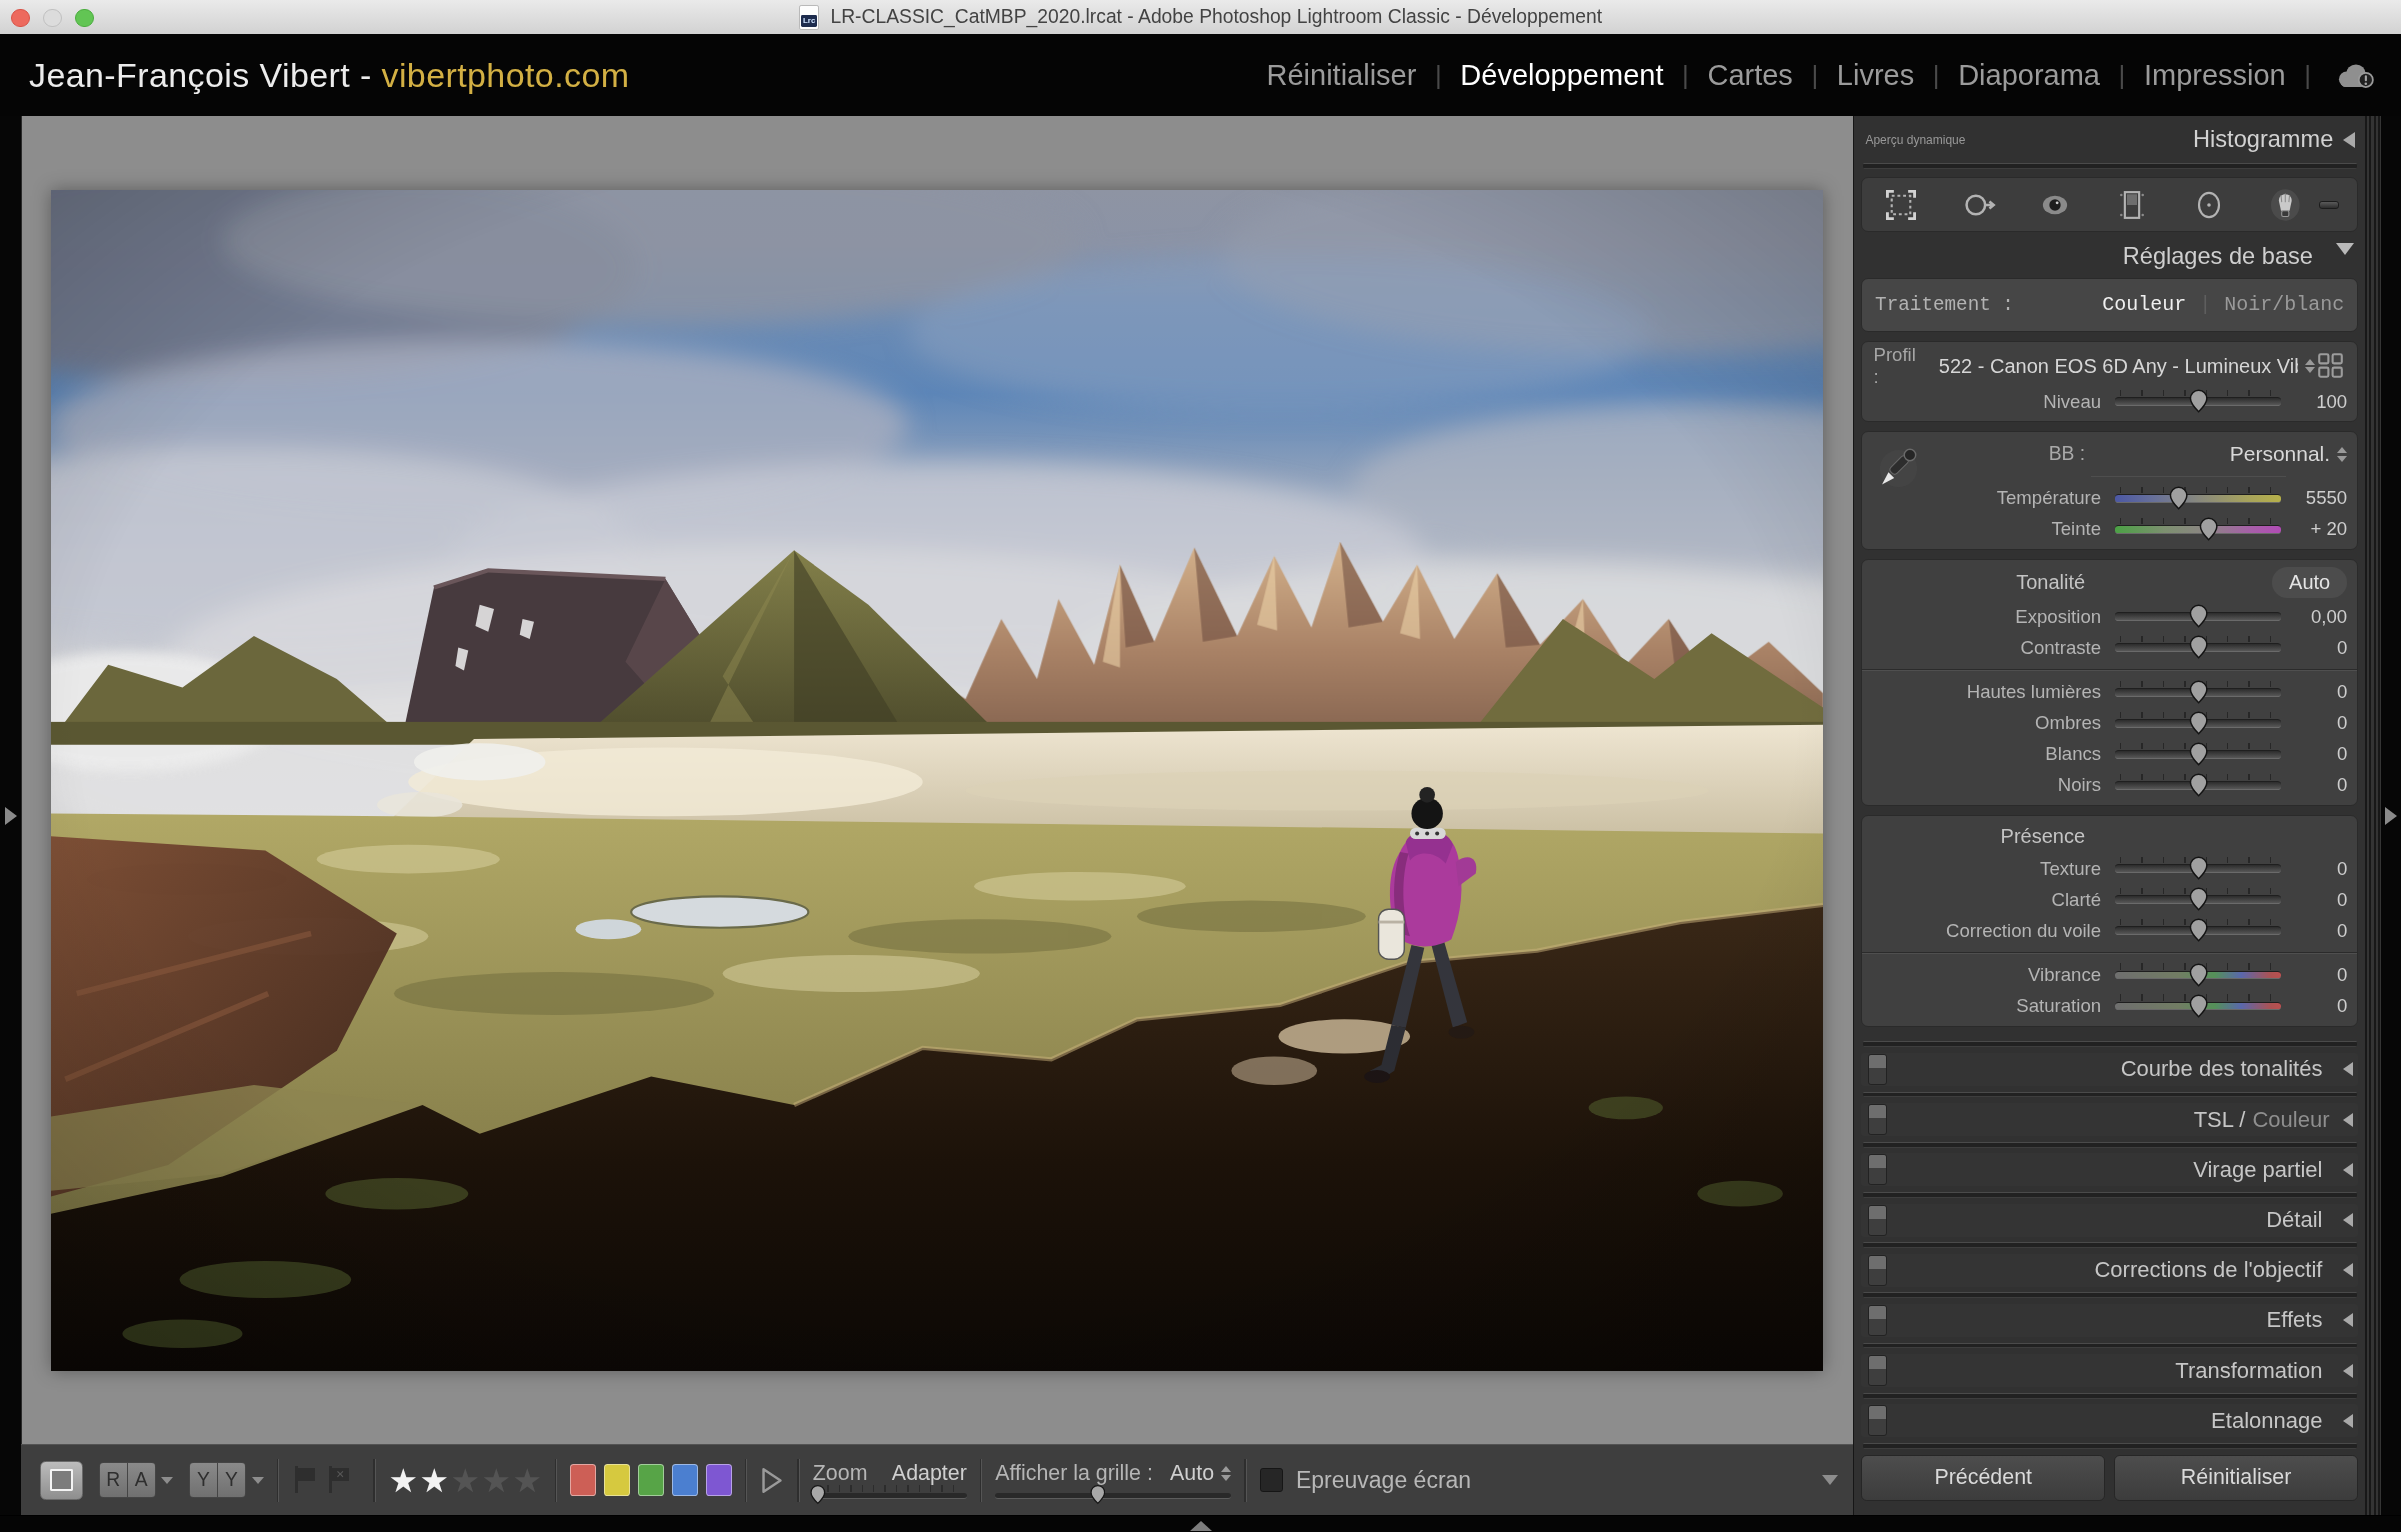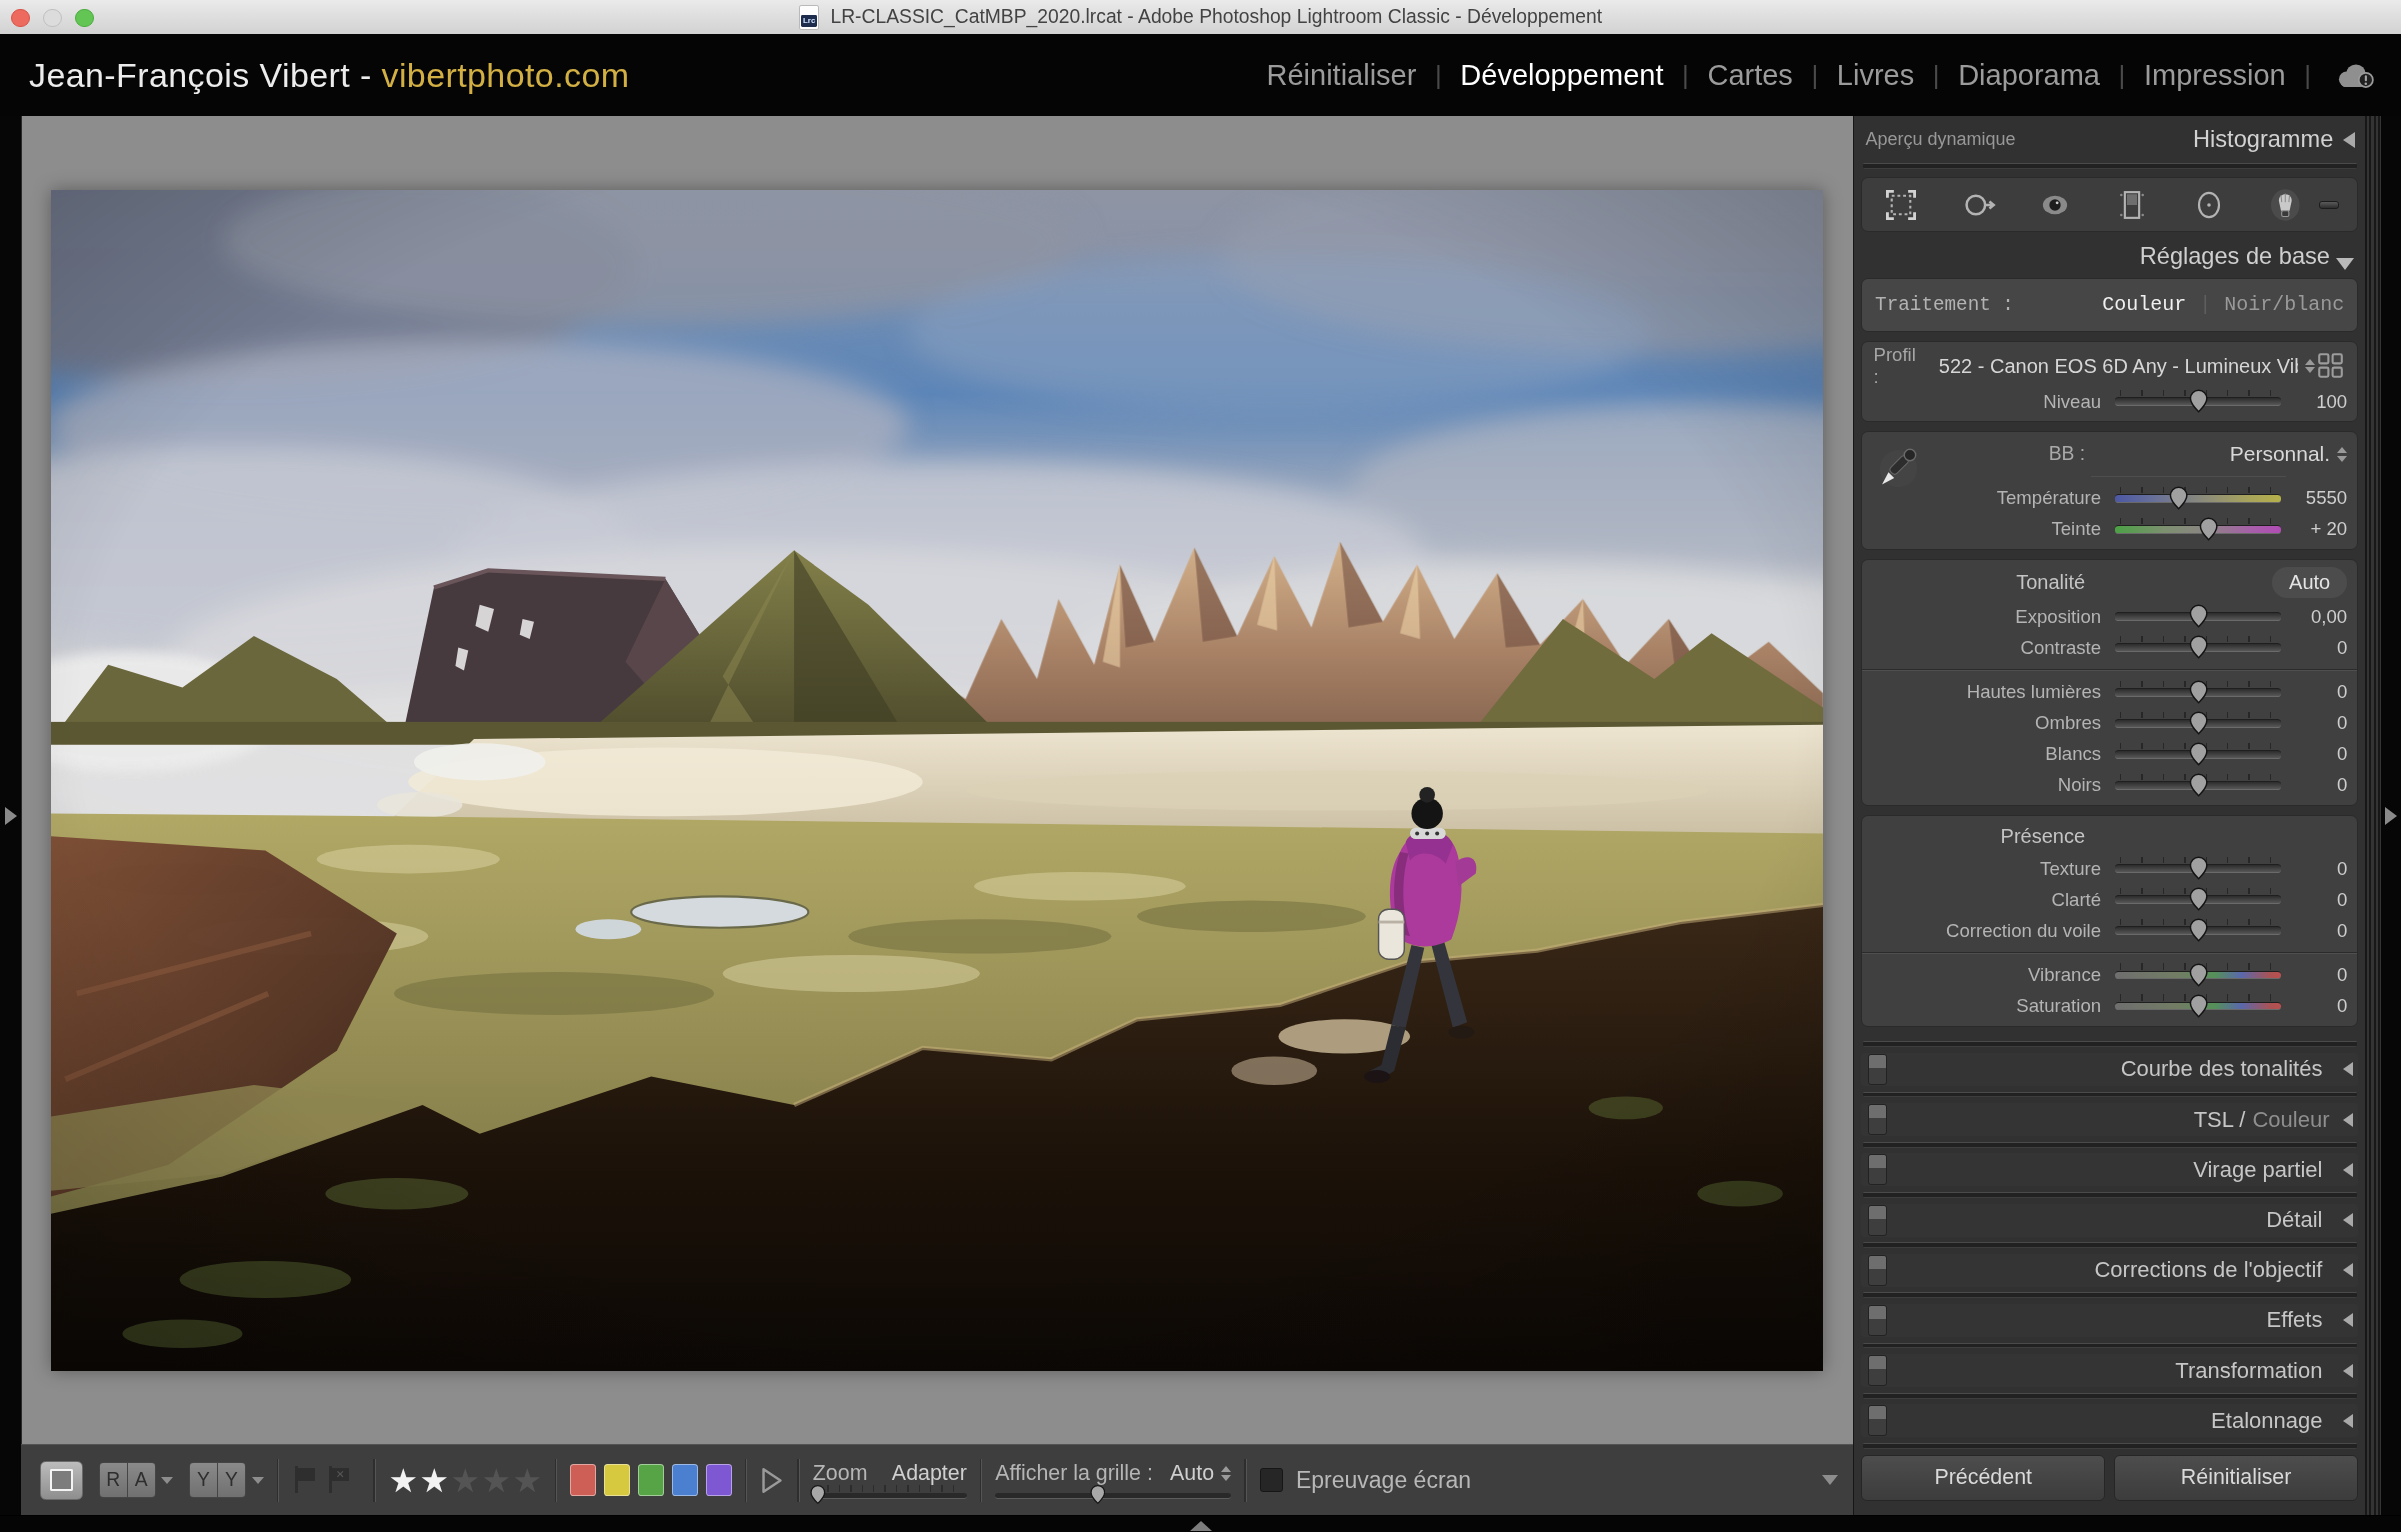--- a/index.html
+++ b/index.html
@@ -80,30 +80,30 @@
   .checkbox{width:21.4px;height:21.4px;background:#262626;border:1.4px solid #161616;border-radius:2.9px;}
   .softproof-label{font-size:23px;color:#b8b8b8;margin-left:13px;}
   .tb-caret{margin-left:auto;margin-right:15.7px;width:0;height:0;border-left:8.6px solid transparent;border-right:8.6px solid transparent;border-top:10px solid #8d8d8d;}
 
   
   .rpanel{position:absolute;right:20px;top:0;width:528px;bottom:0;background:#313131;
     display:flex;flex-direction:column;padding-right:15.7px;box-sizing:border-box;border-left:0.7px solid #161616;}
   .scrollstrip{position:absolute;right:0;top:0;bottom:0;width:15.7px;
     background:repeating-linear-gradient(to right,#181818 0 2.1px,#343434 2.1px 4.3px);}
   .rp-toprow{display:flex;align-items:center;padding:10px 10px 4.3px 11.4px;}
-  .rp-live{font-size:18px;color:#989898;}
+  .rp-live{font-size:12px;color:#989898;}
   .rp-histo{margin-left:auto;font-size:23.6px;color:#d2d2d2;display:flex;align-items:center;gap:10px;}
   .tri-left{width:0;height:0;border-top:8.6px solid transparent;border-bottom:8.6px solid transparent;border-right:12px solid #a9a9a9;}
   .tri-down{width:0;height:0;border-left:9.3px solid transparent;border-right:9.3px solid transparent;border-top:12px solid #b9b9b9;}
   .groove{height:4.3px;margin:5.7px 8.6px;background:#212121;border-top:1.4px solid #4a4a4a;border-bottom:1.4px solid #3d3d3d;border-radius:1.4px;}
   .toolstrip{height:59px;margin:2.9px 7.1px 5.7px;background:#3d3d3d;border:1.4px solid #2a2a2a;border-radius:7.1px;
     display:flex;align-items:center;padding:0 18.6px;gap:37px;}
   .tool-ic{flex:0 0 auto;display:flex;}
   .brush-handle{flex:1;height:5.7px;margin-left:-24px;background:linear-gradient(#5a5a5a,#2d2d2d);border-radius:2.9px;border:0.7px solid #1c1c1c;}
-  .rp-header{display:flex;align-items:flex-end;justify-content:flex-end;gap:6px;padding:5.7px 11.4px 7.1px;font-size:23.6px;color:#cfcfcf;}
+  .rp-header{display:flex;align-items:flex-start;justify-content:flex-end;gap:23px;padding:5.7px 11.4px 7.1px;font-size:23.6px;color:#cfcfcf;}
   .box{margin:0 7.1px 8.6px;background:#404040;border:1.4px solid #2a2a2a;border-radius:7.1px;padding:4.3px 0;}
   .box.treat{background:#464646;}
   .trow{display:flex;align-items:center;height:44px;padding:0 13px;font-family:Liberation Mono, monospace;}
   .treat-label{font-size:19.3px;color:#b2b2b2;}
   .treat-opts{margin-left:auto;display:flex;align-items:center;gap:13px;font-size:20px;}
   .treat-on{color:#f0f0f0;}
   .treat-sep{color:#5e5e5e;}
   .treat-off{color:#9a9a9a;}
 
   .prow{display:flex;align-items:center;height:40px;padding:0 11.4px;}

